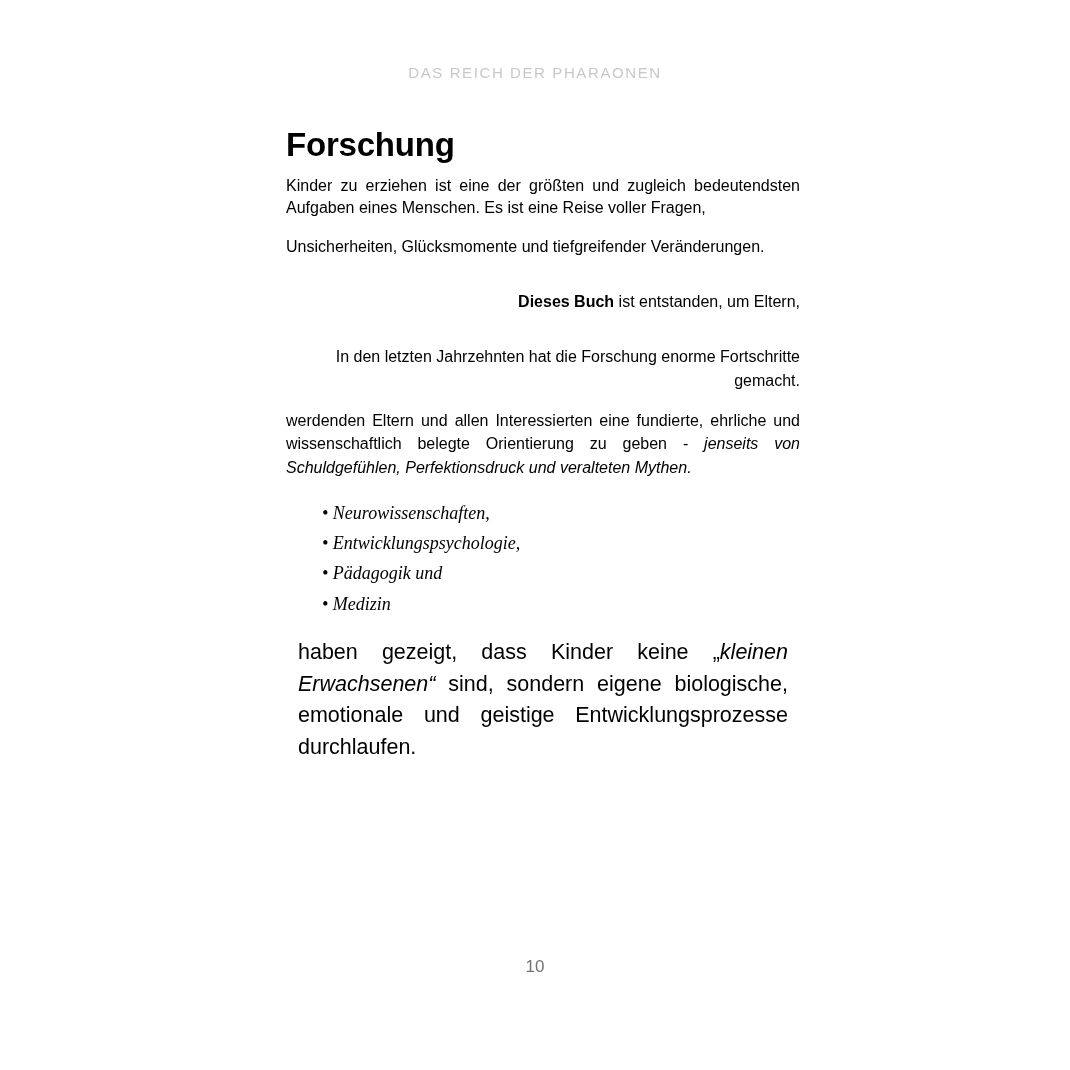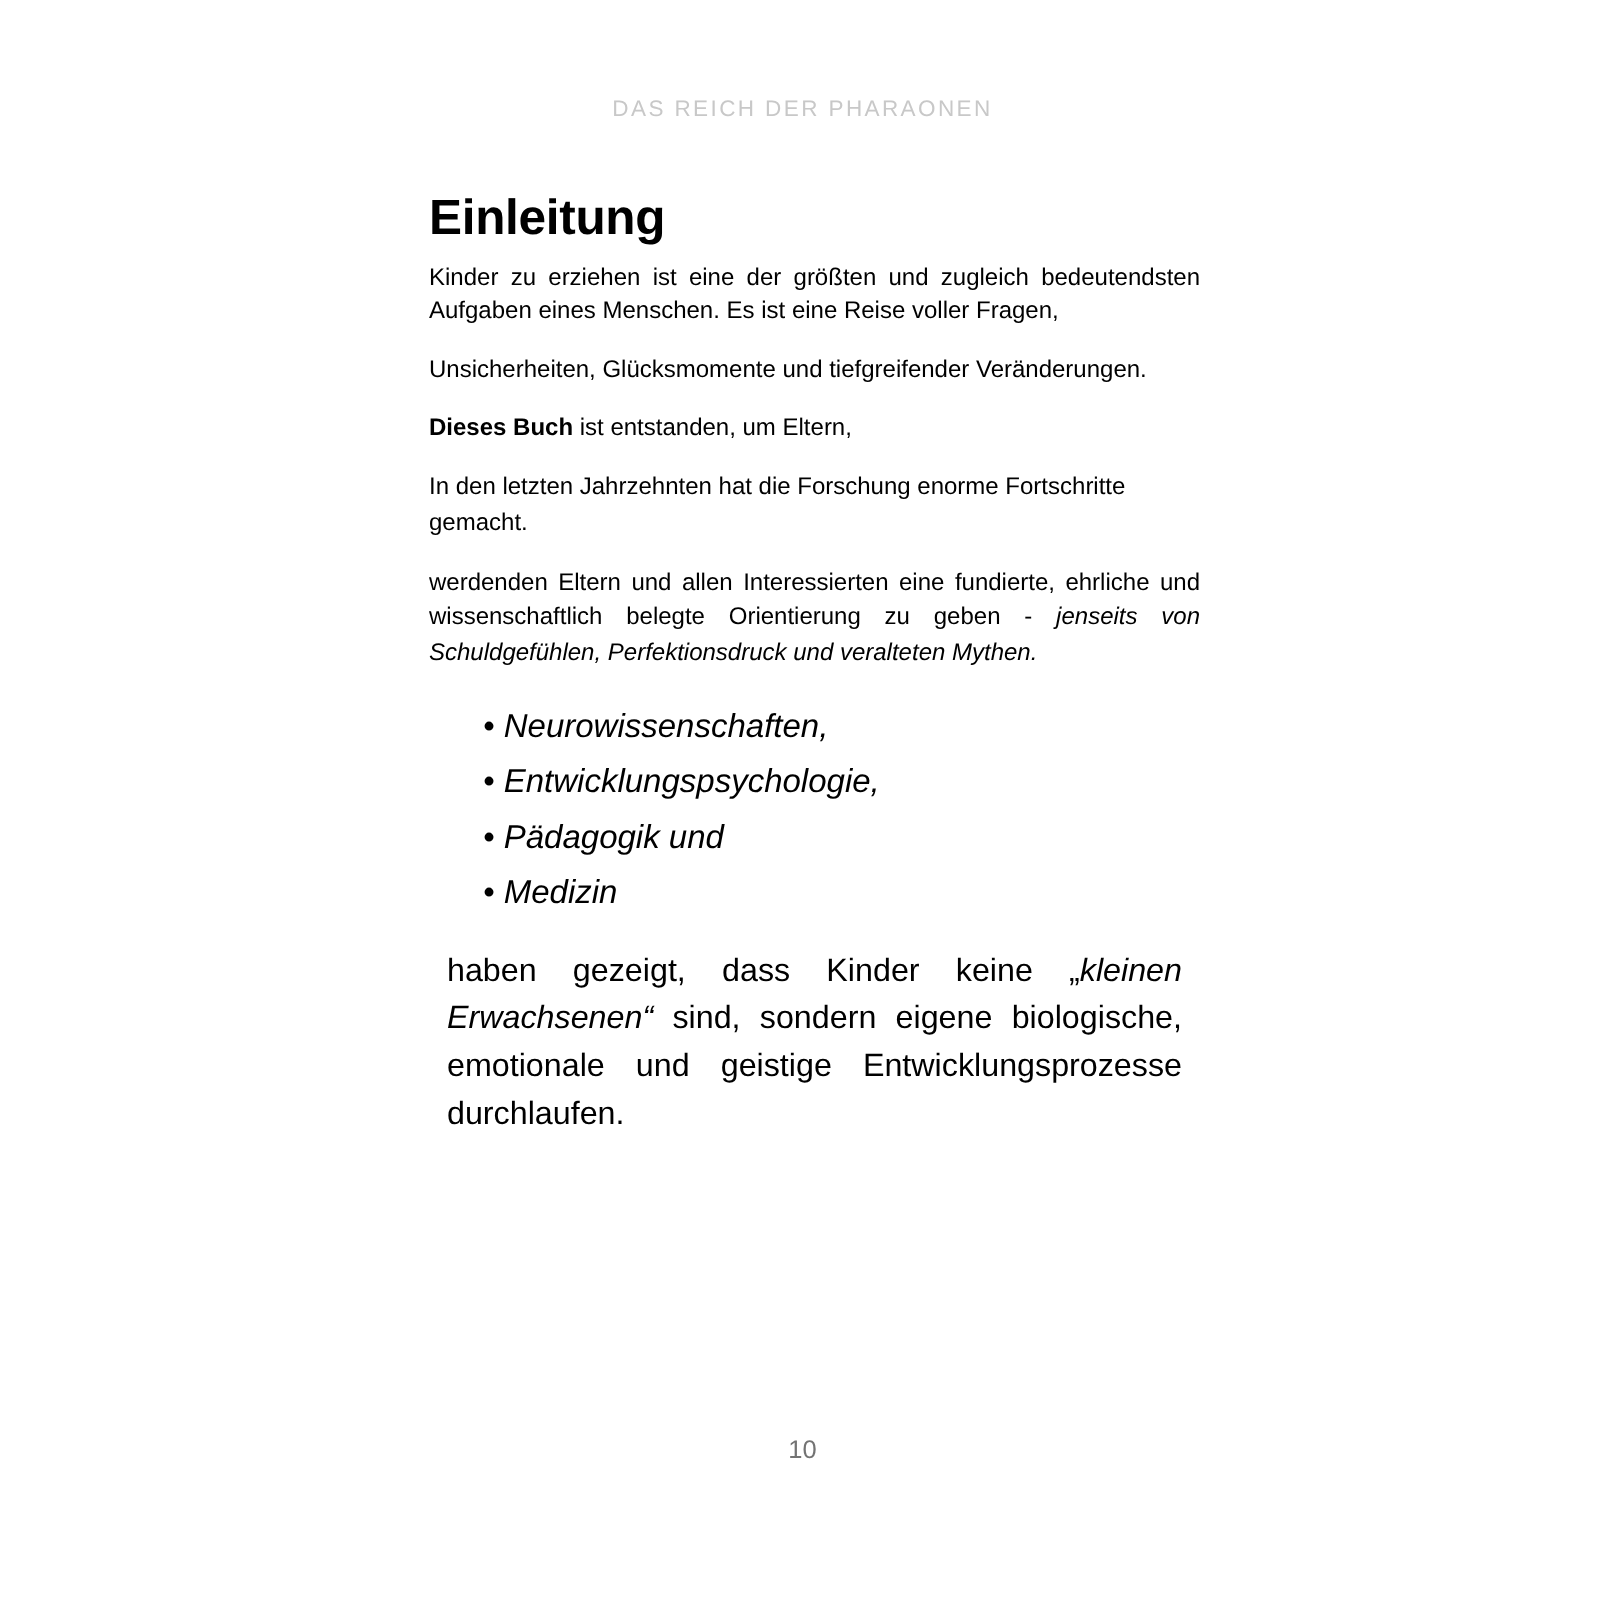--- a/index.html
+++ b/index.html
@@ -47,39 +47,41 @@
   p.para {
     font-size: 16px;
     line-height: 1.42;
     margin: 0 0 16px 0;
     text-align: justify;
   }
   p.para.loose {
     line-height: 1.48;
   }
   p.nojust {
-    text-align: left;
+    text-align: right;
+    margin-top: 32px;
   }
   .bold {
     font-weight: bold;
   }
   .ital {
     font-style: italic;
   }
   ul.bullets {
     list-style: none;
     margin: 18px 0 18px 0;
     padding: 0 0 0 36px;
   }
   ul.bullets li {
-    font-size: 22px;
+    font-size: 18px;
     font-style: italic;
     line-height: 1.68;
     margin: 0;
     text-align: left;
+    font-family: Liberation Serif, serif;
   }
   .mixed {
     font-size: 21.5px;
     line-height: 1.48;
     text-align: justify;
     margin: 12px;
   }
   .mixed .small-up {
     font-size: 21.5px;
   }
@@ -95,21 +97,21 @@
 </style>
 </head>
 <body>
 
 <div class="page">
 
   <div class="running-head">DAS REICH DER PHARAONEN</div>
 
   <div class="content">
 
-    <h1 class="title">Einleitung</h1>
+    <h1 class="title">Forschung</h1>
 
     <p class="para">Kinder zu erziehen ist eine der größten und zugleich bedeutendsten Aufgaben eines Menschen. Es ist eine Reise voller Fragen,</p>
 
     <p class="para">Unsicherheiten, Glücksmomente und tiefgreifender Veränderungen.</p>
 
     <p class="para nojust">
       <span class="bold">Dieses Buch</span><span> ist entstanden, um Eltern,</span>
     </p>
 
     <p class="para loose nojust">In den letzten Jahrzehnten hat die Forschung enorme Fortschritte gemacht.</p>

